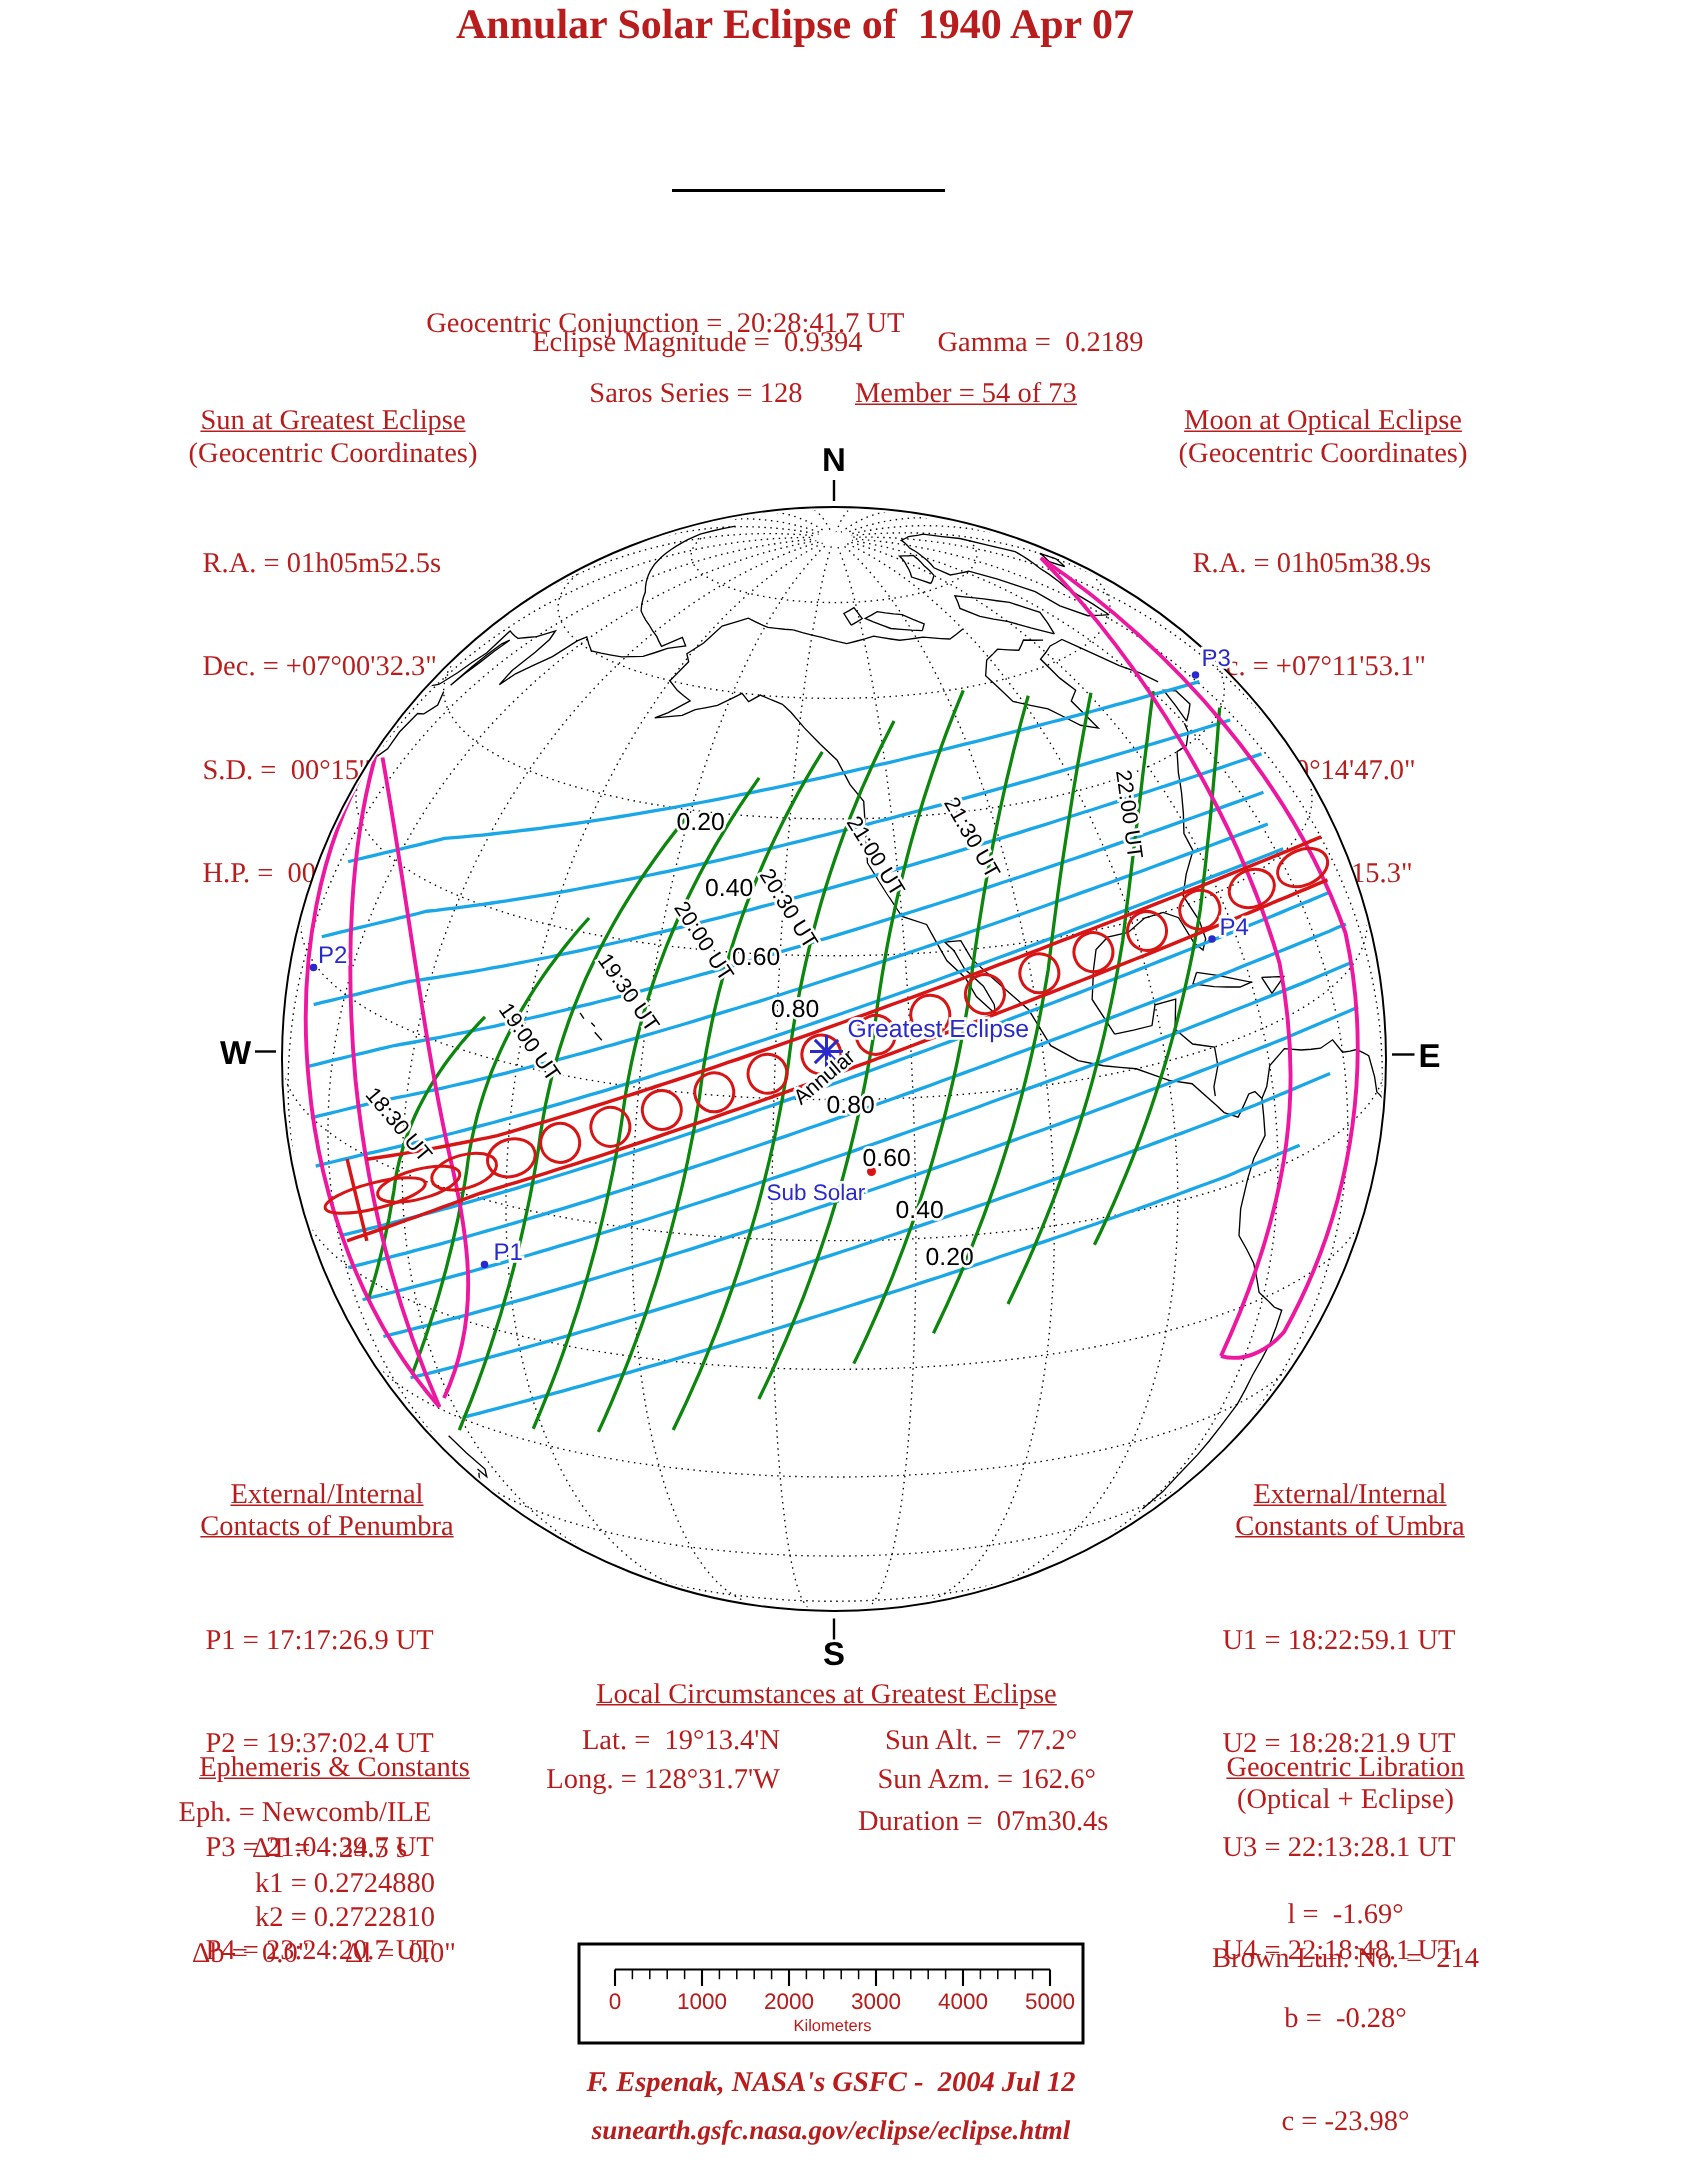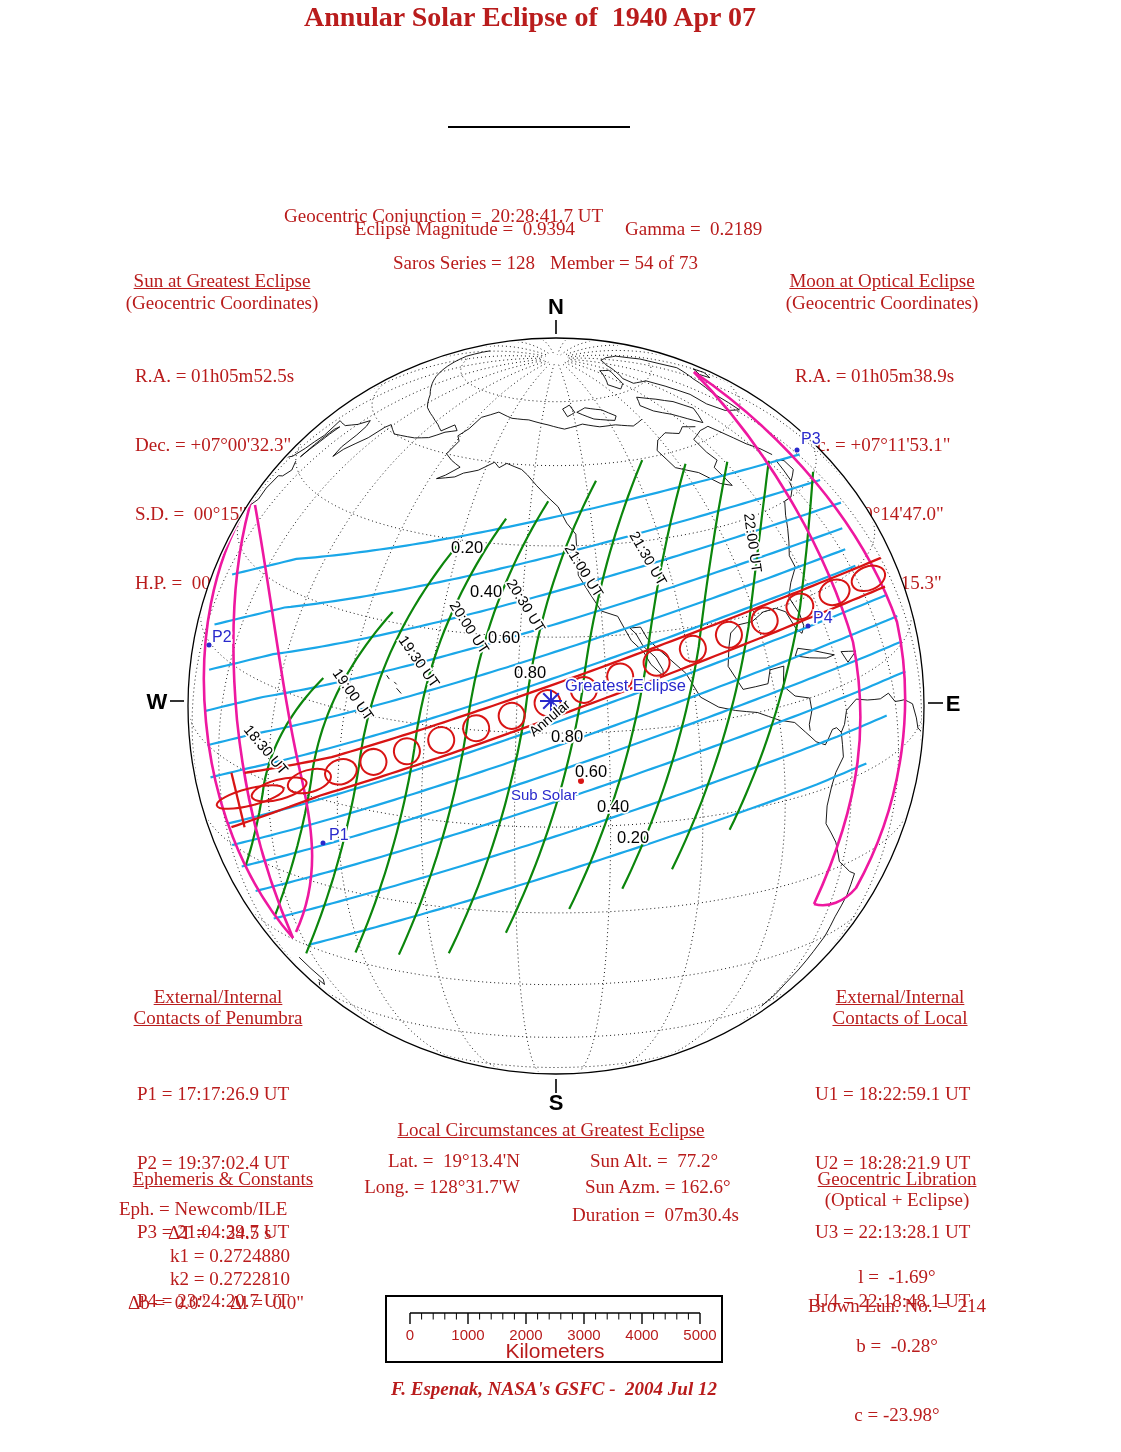--- a/index.html
+++ b/index.html
@@ -10,40 +10,40 @@
   .rgt{text-align:right;}
   .t19{font-size:19px;line-height:27px;}
   .t195{font-size:19px;line-height:23px;}
   .title{font-size:28px;font-weight:bold;line-height:34px;}
   .ul{text-decoration:underline;}
   .panelhead{font-size:19px;line-height:21px;}
   .footer-credit{font-size:19px;font-style:italic;font-weight:600;}
   .footer-url{font-size:18px;font-style:italic;font-weight:600;}
   .sans{font-family:"Liberation Sans",sans-serif;}
   .scale-num{font-size:15px;line-height:15px;}
-  .scale-unit{font-size:21px;line-height:16px;}
+  .scale-unit{font-size:11px;line-height:16px;}
   #map-svg{position:absolute;left:0;top:0;}
   .hline{position:absolute;background:#000;height:2px;}
   .scalebox{position:absolute;border:2px solid #000;}
 </style>
 </head>
 <body>
 
 <div id="page">
 
   <div class="abs ctr title" style="left:0;top:82;width:1060px;">Annular Solar Eclipse of  1940 Apr 07</div>
   <div class="hline" style="left:448px;top:126px;width:182px;"></div>
 
   <div class="abs rgt t19" style="left:163px;top:148px;width:440px;">
     <div>Geocentric Conjunction =  20:28:41.7 UT</div>
   </div>
   <div class="abs rgt t19" style="left:163px;top:215px;width:412px;">Eclipse Magnitude =  0.9394</div>
   <div class="abs t19" style="left:625px;top:215px;">Gamma =  0.2189</div>
   <div class="abs rgt t19" style="left:163px;top:249px;width:372px;">Saros Series = 128</div>
-  <div class="abs t19" style="left:550px;top:249px;">Member = 54 of 73</div>
+  <div class="abs t19" style="left:570px;top:249px;text-decoration:underline;">Member = 54 of 73</div>
 
   <div class="abs ctr panelhead ul" style="left:112px;top:270px;width:220px;">Sun at Greatest Eclipse</div>
   <div class="abs ctr panelhead" style="left:112px;top:292px;width:220px;">(Geocentric Coordinates)</div>
   <div class="abs t195" style="left:135px;top:318px;">
     <div>R.A. = 01h05m52.5s</div>
     <div>Dec. = +07°00'32.3"</div>
     <div>S.D. =  00°15'58.2"</div>
     <div>H.P. =  00°00'08.8"</div>
   </div>
 
@@ -265,21 +265,21 @@
   <div class="abs ctr panelhead ul" style="left:108px;top:986px;width:220px;">External/Internal</div>
   <div class="abs ctr panelhead ul" style="left:108px;top:1007px;width:220px;">Contacts of Penumbra</div>
   <div class="abs t195" style="left:137px;top:1036px;">
     <div>P1 = 17:17:26.9 UT</div>
     <div>P2 = 19:37:02.4 UT</div>
     <div>P3 = 21:04:39.7 UT</div>
     <div>P4 = 23:24:20.7 UT</div>
   </div>
 
   <div class="abs ctr panelhead ul" style="left:790px;top:986px;width:220px;">External/Internal</div>
-  <div class="abs ctr panelhead ul" style="left:790px;top:1007px;width:220px;">Contacts of Local</div>
+  <div class="abs ctr panelhead ul" style="left:790px;top:1007px;width:220px;">Constants of Umbra</div>
   <div class="abs t195" style="left:815px;top:1036px;">
     <div>U1 = 18:22:59.1 UT</div>
     <div>U2 = 18:28:21.9 UT</div>
     <div>U3 = 22:13:28.1 UT</div>
     <div>U4 = 22:18:48.1 UT</div>
   </div>
 
   <div class="abs ctr panelhead ul" style="left:361px;top:1119px;width:380px;">Local Circumstances at Greatest Eclipse</div>
   <div class="abs rgt t19" style="left:200px;top:1147px;width:320px;">Lat. =  19°13.4'N</div>
   <div class="abs t19" style="left:590px;top:1147px;">Sun Alt. =  77.2°</div>
@@ -306,13 +306,14 @@
   <div class="scalebox" style="left:385px;top:1295px;width:334px;height:64px;"></div>
   <div class="abs ctr sans scale-num" style="left:380px;top:1327px;width:60px;">0</div>
   <div class="abs ctr sans scale-num" style="left:438px;top:1327px;width:60px;">1000</div>
   <div class="abs ctr sans scale-num" style="left:496px;top:1327px;width:60px;">2000</div>
   <div class="abs ctr sans scale-num" style="left:554px;top:1327px;width:60px;">3000</div>
   <div class="abs ctr sans scale-num" style="left:612px;top:1327px;width:60px;">4000</div>
   <div class="abs ctr sans scale-num" style="left:670px;top:1327px;width:60px;">5000</div>
   <div class="abs ctr sans scale-unit" style="left:455px;top:1343px;width:200px;">Kilometers</div>
 
   <div class="abs ctr footer-credit" style="left:0;top:1378px;width:1108px;">F. Espenak, NASA's GSFC -  2004 Jul 12</div>
+  <div class="abs ctr footer-url" style="left:0;top:1410px;width:1108px;">sunearth.gsfc.nasa.gov/eclipse/eclipse.html</div>
 </div>
 
 </body></html>

